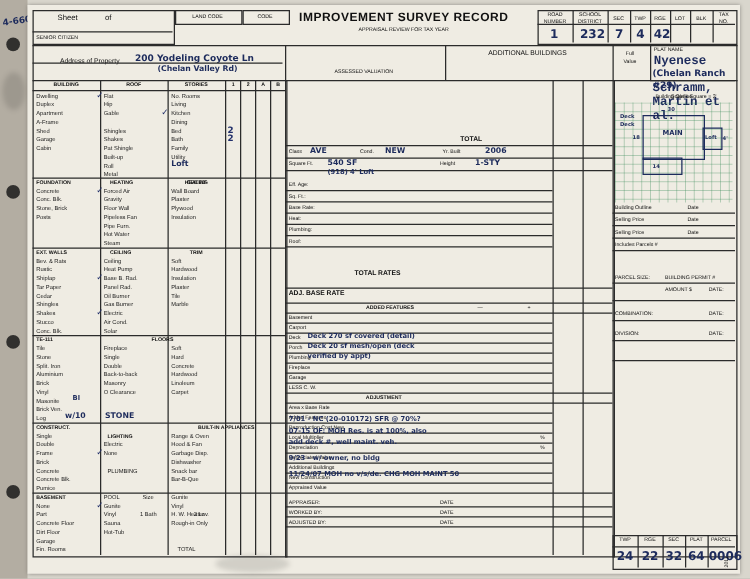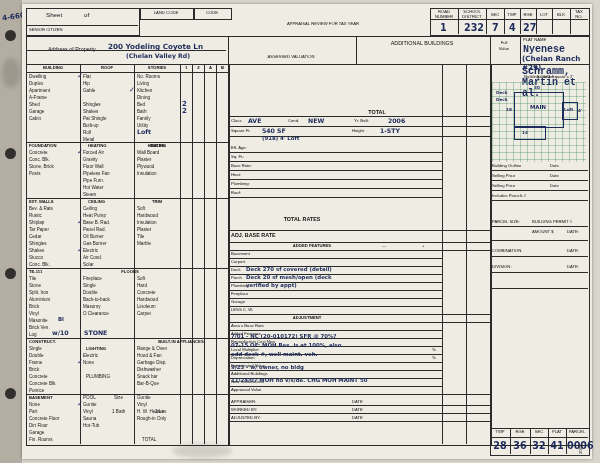--- a/index.html
+++ b/index.html
@@ -49,20 +49,21 @@
     <div class="pr t7" style="left:24px;top:7px;">Sheet</div>
     <div class="pr t7" style="left:62px;top:7px;">of</div>
     <div class="hline" style="left:4px;top:21px;width:112px;"></div>
     <div class="pr t5" style="left:7px;top:23px;">SENIOR CITIZEN</div>
 
     <div class="box" style="left:118px;top:4px;width:52px;height:10px;"></div>
     <div class="pr t5 ctr" style="left:118px;top:6px;width:52px;">LAND CODE</div>
     <div class="box" style="left:172px;top:4px;width:36px;height:10px;"></div>
     <div class="pr t5 ctr" style="left:172px;top:6px;width:36px;">CODE</div>
 
+    <div class="pr t10 bold ctr" style="left:196px;top:5px;width:210px;letter-spacing:.4px;">IMPROVEMENT SURVEY RECORD</div>
     <div class="pr t5 ctr" style="left:196px;top:17px;width:210px;">APPRAISAL REVIEW FOR TAX YEAR</div>
 
     <div class="box" style="left:408px;top:4px;width:158px;height:26px;"></div>
     <div class="vline" style="left:436px;top:4px;height:26px;"></div>
     <div class="vline" style="left:464px;top:4px;height:26px;"></div>
     <div class="vline" style="left:482px;top:4px;height:26px;"></div>
     <div class="vline" style="left:498px;top:4px;height:26px;"></div>
     <div class="vline" style="left:514px;top:4px;height:26px;"></div>
     <div class="vline" style="left:530px;top:4px;height:26px;"></div>
     <div class="vline" style="left:548px;top:4px;height:26px;"></div>
@@ -75,21 +76,21 @@
     <div class="pr t5 ctr" style="left:483px;top:8px;width:14px;">TWP</div>
     <div class="pr t5 ctr" style="left:499px;top:8px;width:14px;">RGE</div>
     <div class="pr t5 ctr" style="left:515px;top:8px;width:14px;">LOT</div>
     <div class="pr t5 ctr" style="left:531px;top:8px;width:16px;">BLK</div>
     <div class="pr t5 ctr" style="left:549px;top:5px;width:16px;line-height:5px;white-space:pre;">TAX
 NO.</div>
     <div class="hand t10" style="left:418px;top:18px;">1</div>
     <div class="hand t10" style="left:442px;top:18px;">232</div>
     <div class="hand t10" style="left:470px;top:18px;">7</div>
     <div class="hand t10" style="left:487px;top:18px;">4</div>
-    <div class="hand t10" style="left:501px;top:18px;">27</div>
+    <div class="hand t10" style="left:501px;top:18px;">42</div>
 
     <div class="box" style="left:4px;top:32px;width:562px;height:28px;border-bottom:none;"></div>
     <div class="pr t6" style="left:26px;top:42px;">Address of Property</div>
     <div class="hand t8" style="left:86px;top:38px;">200 Yodeling Coyote Ln</div>
     <div class="hand t7" style="left:104px;top:48px;">(Chelan Valley Rd)</div>
     <div class="hline" style="left:4px;top:46px;width:200px;"></div>
 
     <div class="vline" style="left:206px;top:32px;height:28px;"></div>
     <div class="pr t5 ctr" style="left:206px;top:50px;width:126px;">ASSESSED VALUATION</div>
     <div class="vline" style="left:334px;top:32px;height:28px;"></div>
@@ -437,23 +438,23 @@
     <div class="vline" style="left:488px;top:424px;height:26px;"></div>
     <div class="vline" style="left:508px;top:424px;height:26px;"></div>
     <div class="vline" style="left:526px;top:424px;height:26px;"></div>
     <div class="vline" style="left:544px;top:424px;height:26px;"></div>
     <div class="hline" style="left:468px;top:433px;width:98px;"></div>
     <div class="pr t5 ctr" style="left:469px;top:425px;width:18px;">TWP</div>
     <div class="pr t5 ctr" style="left:489px;top:425px;width:18px;">RGE</div>
     <div class="pr t5 ctr" style="left:509px;top:425px;width:16px;">SEC</div>
     <div class="pr t5 ctr" style="left:527px;top:425px;width:16px;">PLAT</div>
     <div class="pr t5 ctr" style="left:545px;top:425px;width:20px;">PARCEL</div>
-    <div class="hand t10 ctr" style="left:469px;top:436px;width:18px;">28</div>
-    <div class="hand t10 ctr" style="left:489px;top:436px;width:18px;">36</div>
+    <div class="hand t10 ctr" style="left:469px;top:436px;width:18px;">24</div>
+    <div class="hand t10 ctr" style="left:489px;top:436px;width:18px;">22</div>
     <div class="hand t10 ctr" style="left:509px;top:436px;width:16px;">32</div>
-    <div class="hand t10 ctr" style="left:527px;top:436px;width:16px;">41</div>
+    <div class="hand t10 ctr" style="left:527px;top:436px;width:16px;">64</div>
     <div class="hand t10 ctr" style="left:545px;top:436px;width:20px;">0006</div>
 
     <div class="pr t5" style="left:556px;top:450px;transform:rotate(-90deg);transform-origin:left top;">2011</div>
 
     <div class="smudge" style="left:150px;top:440px;width:60px;height:14px;"></div>
   </div>
 </div>
 
 </body></html>

